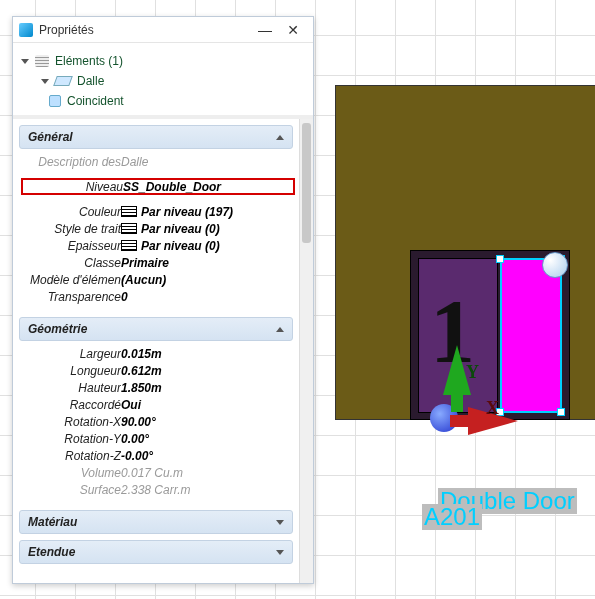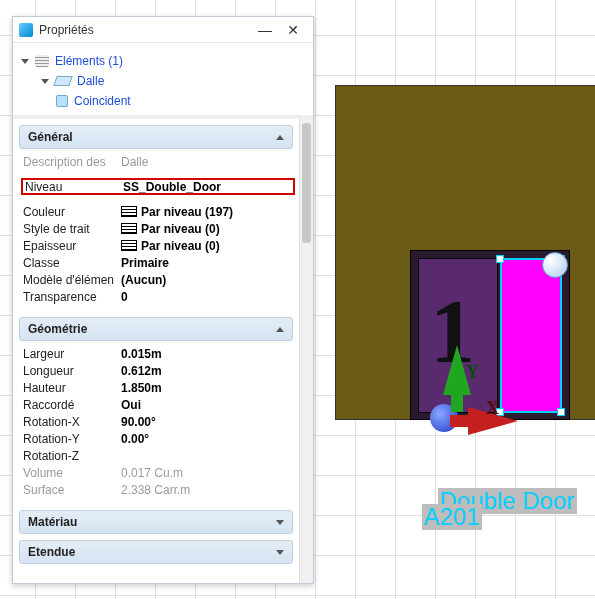--- a/index.html
+++ b/index.html
@@ -28,39 +28,39 @@
   .axis-y { top: 362px; left: 156px; color: #0a4a0a; }
   .axis-x { top: 398px; left: 176px; color: #5a0a0a; }
   .label-text { position: absolute; font-size: 24px; color: #00cfff; background: #bdbdbd; padding: 0 2px; line-height: 1.1; }
   .lbl1 { top: 488px; left: 128px; } .lbl2 { top: 504px; left: 112px; }
   
   .panel { position: absolute; top: 16px; left: 12px; width: 302px; height: 568px; background: #fff; border: 1px solid #bfcbd9; box-shadow: 0 2px 6px rgba(0,0,0,.2); display: flex; flex-direction: column; }
   .titlebar { height: 26px; display: flex; align-items: center; padding: 0 6px; border-bottom: 1px solid #e5e5e5; font-size: 12px; color: #333; }
   .titlebar .icon { width: 14px; height: 14px; margin-right: 6px; background: linear-gradient(135deg,#6cf,#08c); border-radius: 2px; }
   .titlebar .spacer { flex: 1; }
   .titlebar .btn { width: 28px; height: 100%; display: flex; align-items: center; justify-content: center; font-size: 14px; color: #333; cursor: pointer; }
-  .tree { padding: 8px 8px 4px 8px; font-size: 12px; color: #1d4ed8; }
+  .tree { padding: 8px 8px 4px 8px; font-size: 12px; color: #14532d; }
   .tree-row { display: flex; align-items: center; height: 20px; }
   .caret-d { display:inline-block; width:0;height:0;border-left:4px solid transparent;border-right:4px solid transparent;border-top:5px solid #555; margin-right:6px;}
   .tree .ico-el { width:14px;height:12px; margin-right:6px; background: repeating-linear-gradient(0deg,#999,#999 1px,#eee 1px,#eee 3px); border-radius:2px;}
   .tree .ico-slab { width:16px;height:10px; margin-right:6px; background:#cfe8ff; border:1px solid #7ab; transform: skewX(-20deg);}
   .tree .ico-co { width:12px;height:12px; margin-right:6px; background:#bde0ff; border:1px solid #6ac; border-radius:2px;}
-  .tree .ind1 { margin-left: 20px; } .tree .ind2 { margin-left: 35px; }
+  .tree .ind1 { margin-left: 20px; } .tree .ind2 { margin-left: 28px; }
   .splitter { height: 4px; background: #eee; cursor: row-resize; }
-  .props { flex: 1; overflow: hidden; position: relative; display: flex; }
+  .props { flex: 1; overflow: hidden; position: relative; display: flex; font-style: italic; }
   .props-inner { flex:1; overflow-y: auto; }
   .scrollbar { width: 14px; background: #f0f0f0; border-left:1px solid #ddd; position: relative; }
   .thumb { position:absolute; left:2px; right:2px; top:4px; height:120px; background:#c8c8c8; border-radius:3px; }
   .section-hdr { background: linear-gradient(#e4edf7,#d5e3f2); border:1px solid #c3d2e3; border-radius:3px; margin:6px 6px 2px 6px; padding:4px 8px; font-size:12px; font-weight:bold; color:#222; display:flex; align-items:center; gap:6px; }
   .caret-u { display:inline-block; width:0;height:0;border-left:4px solid transparent;border-right:4px solid transparent;border-bottom:5px solid #555;}
   .section-hdr.collapsed .caret-u { transform: rotate(180deg); }
   .section-hdr .hspacer { flex:1; }
   .grid-rows { padding: 2px 6px 6px 10px; font-size: 12px; }
   .row { display:flex; height:17px; align-items:center; }
-  .row .lbl { width: 98px; color:#222; overflow:hidden; text-overflow:ellipsis; white-space:nowrap; }
+  .row .lbl { width: 98px; color:#222; overflow:hidden; text-overflow:ellipsis; white-space:nowrap;text-align:right; }
   .row .val { flex:1; font-weight:bold; color:#000; display:flex; align-items:center; gap:4px; }
   .row.dim .lbl, .row.dim .val { color:#9a9a9a; font-weight:normal; }
   .row.dim .val span { font-weight: normal; }
   .hatch { display:inline-block; width:16px; height:11px; border:1px solid #000; background: repeating-linear-gradient(0deg,#000,#000 1px,#fff 1px,#fff 3px); }
   .hl { border:2px solid #d40000; padding:0 2px; margin:8px -2px; }
 </style>
 </head>
 <body>
 
 <div class="grid"></div>
@@ -213,20 +213,23 @@
             </div>
           </div>
         <div class="row">
             <div class="lbl">Rotation-Y</div>
             <div class="val">
               <span>0.00°</span>
             </div>
           </div>
         <div class="row">
             <div class="lbl">Rotation-Z</div>
+            <div class="val">
+              <span>-0.00°</span>
+            </div>
           </div>
         <div class="row dim">
             <div class="lbl">Volume</div>
             <div class="val">
               <span>0.017  Cu.m</span>
             </div>
           </div>
         <div class="row dim">
             <div class="lbl">Surface</div>
             <div class="val">

